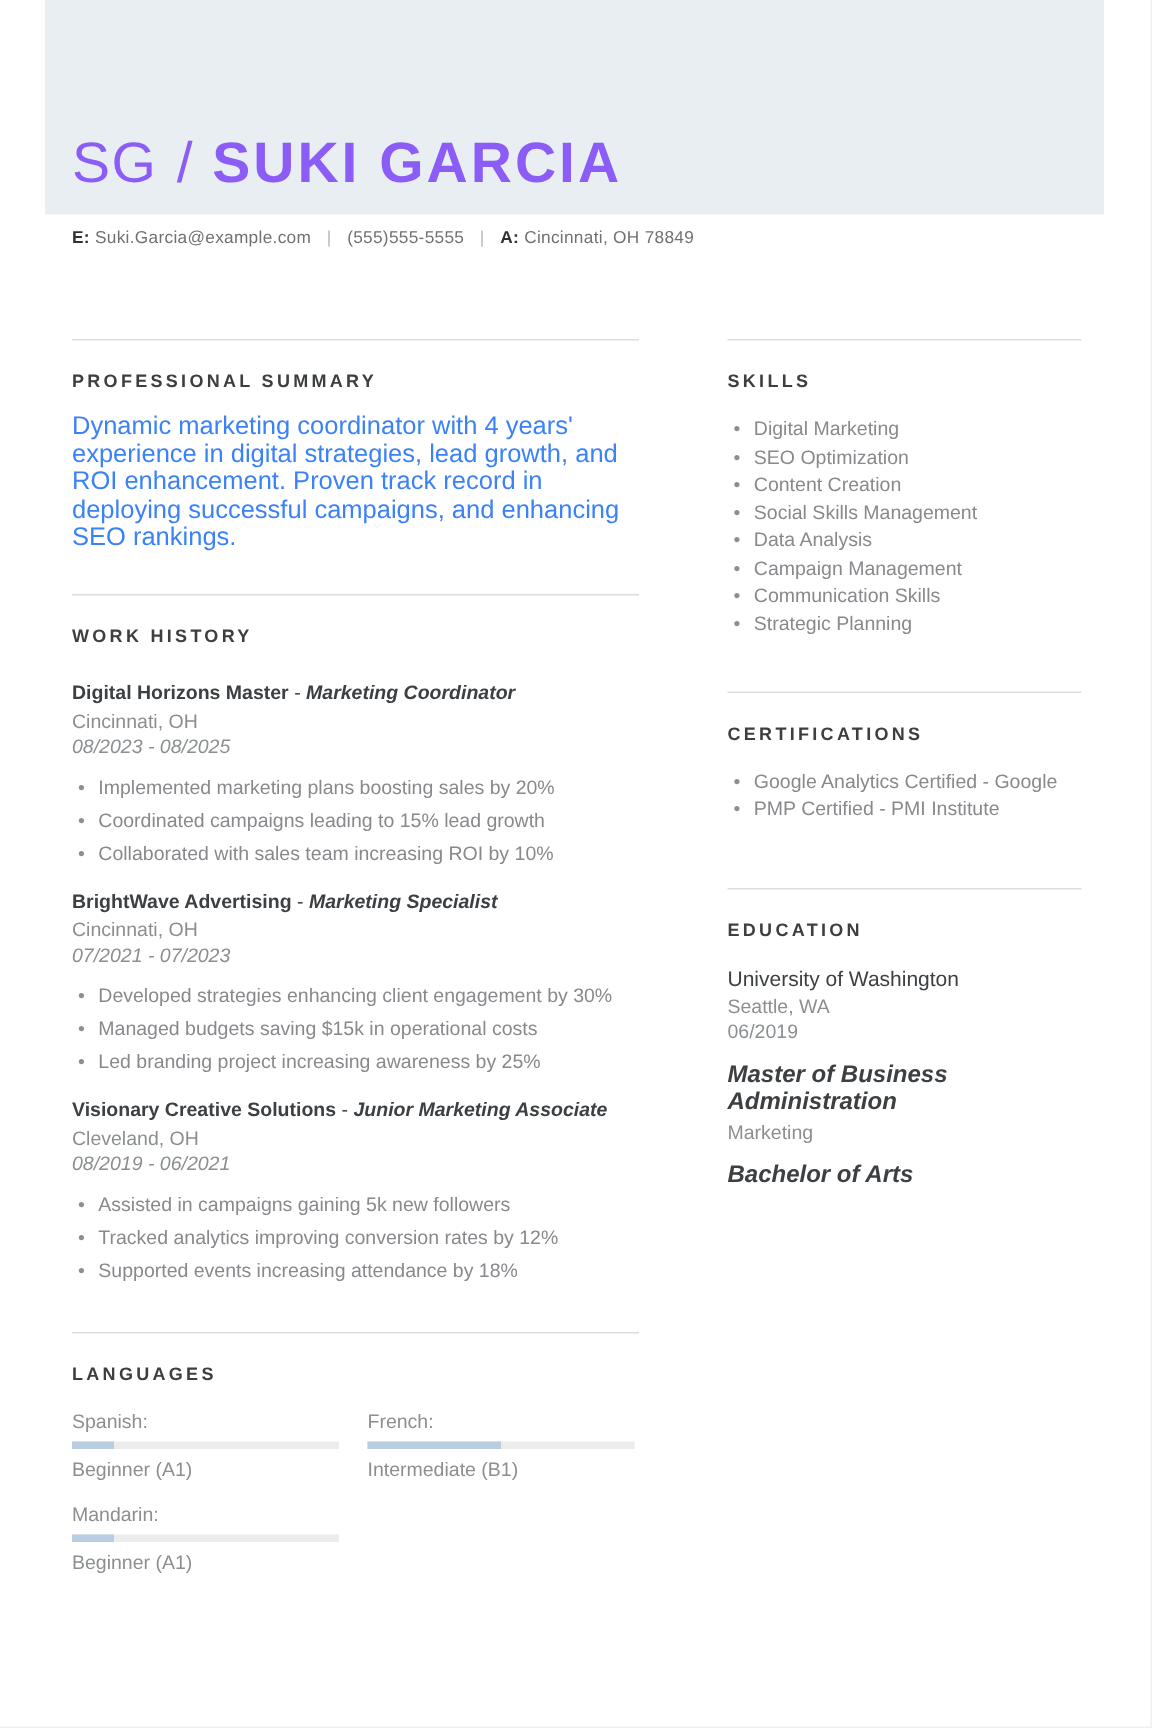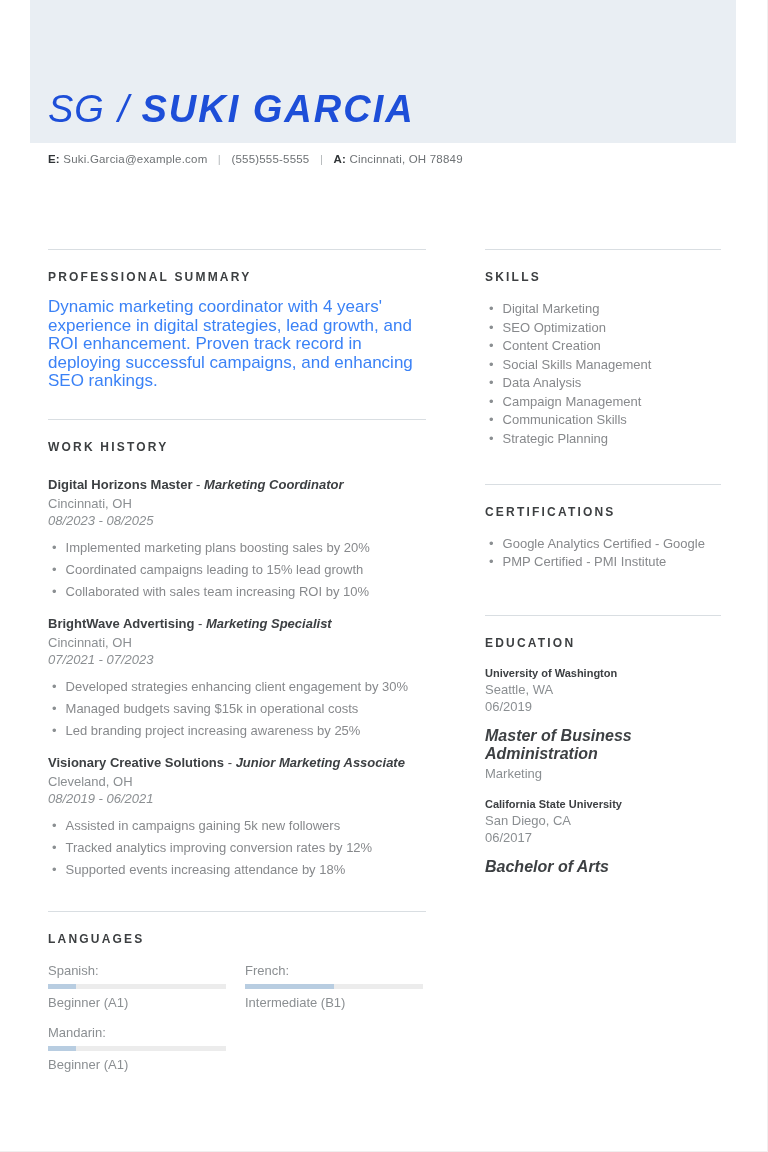--- a/index.html
+++ b/index.html
@@ -7,30 +7,30 @@
   .page {
     width:768px; height:1152px; background:#ffffff; overflow:hidden;
     font-family:"Liberation Sans", sans-serif; position:relative;
     border-right:1px solid #f1efef; border-bottom:1px solid #f1efef;
   }
   
   .header-band {
     margin:0 31px 0 30px; height:143px; background:#e9eef3;
     display:flex; align-items:flex-end; padding:0 0 15px 18px;
   }
-  .name-line { color:#1d4ed8; font-size:38px; line-height:1; white-space:nowrap;font-style:italic; }
+  .name-line { color:#8b5cf6; font-size:38px; line-height:1; white-space:nowrap; }
   .initials  { font-weight:normal; letter-spacing:1px; }
   .name-sep  { font-weight:normal; margin:0 13px; }
   .full-name { font-weight:bold; letter-spacing:2px; }
   
   .contact { margin:10px 46px 0 48px; font-size:11.5px; color:#6e7275; letter-spacing:0.2px; }
   .contact .lbl { font-weight:bold; color:#2f3336; }
   .contact .sep { color:#b4b8bb; margin:0 7px; }
   
-  .columns { display:flex; margin:84px 46px 0 48px; gap:59px; }
+  .columns { display:flex; margin:61px 46px 0 48px; gap:59px; }
   .col-left  { width:378px; flex:none; }
   .col-right { flex:1; min-width:0; }
   .divider { border-top:1px solid #d9dee2; height:0; }
   .section-title { font-size:12px; font-weight:bold; color:#3c3f41; letter-spacing:2.2px; margin-top:20px; }
   
   .summary-text { font-size:17px; line-height:18.5px; color:#3b82f6; margin-top:14px; }
   
   .job { margin-top:22px; }
   .job ~ .job { margin-top:14px; }
   .job-title { font-size:13px; color:#3d4043; line-height:17px; }
@@ -49,21 +49,21 @@
   
   .lang-grid { display:grid; grid-template-columns:197px 181px; row-gap:15px; margin-top:17px; }
   .lang-name { font-size:13px; color:#8b8f92; }
   .lang-track { width:178px; height:5px; background:#ececec; margin-top:6px; }
   .lang-fill { height:100%; background:#b8cde1; }
   .lang-level { font-size:13px; color:#8b8f92; margin-top:6px; }
   
   .col-right ul.bullets { margin-top:16px; }
   
   .edu-school-block { margin-top:17px; }
-  .edu-school { font-size:11px; font-weight:bold; color:#3d4043; }
+  .edu-school { font-size:14px; font-weight:normal; color:#3d4043; }
   .edu-location { font-size:13px; color:#8b8f92; margin-top:3px; }
   .edu-date { font-size:13px; color:#8b8f92; margin-top:2px; }
   .edu-degree-block { margin-top:13px; }
   .edu-degree { font-size:16px; font-weight:bold; font-style:italic; color:#3d4043; }
   .edu-field { font-size:13px; color:#8b8f92; margin-top:3px; }
 </style>
 </head>
 <body>
 
 <div class="page">
@@ -254,24 +254,19 @@
       <div class="edu-school-block">
         <div class="edu-school">University of Washington</div>
         <div class="edu-location">Seattle, WA</div>
         <div class="edu-date">06/2019</div>
       </div>
       <div class="edu-degree-block">
         <div class="edu-degree">Master of Business Administration</div>
         <div class="edu-field">Marketing</div>
       </div>
 
-      <div class="edu-school-block">
-        <div class="edu-school">California State University</div>
-        <div class="edu-location">San Diego, CA</div>
-        <div class="edu-date">06/2017</div>
-      </div>
       <div class="edu-degree-block">
         <div class="edu-degree">Bachelor of Arts</div>
       </div>
 
     </div>
   </div>
 </div>
 
 </body></html>

